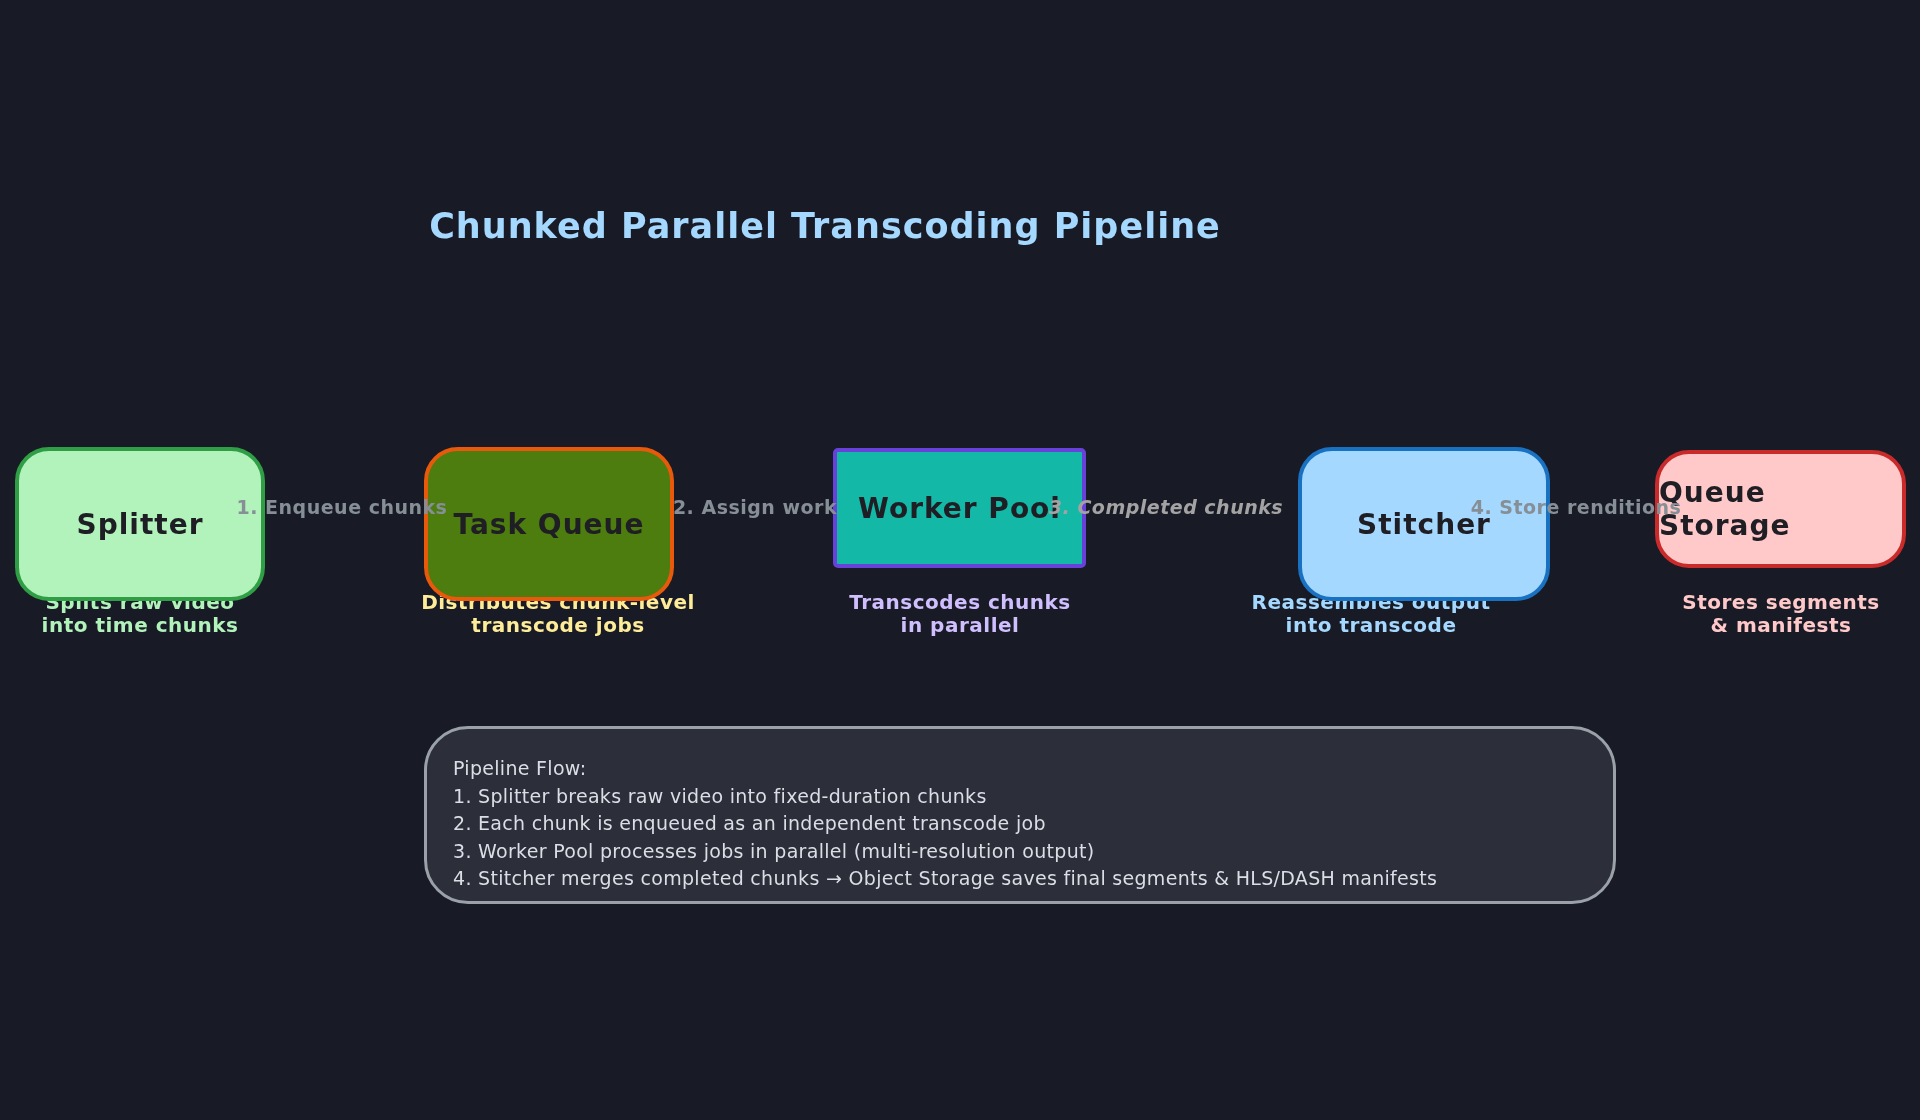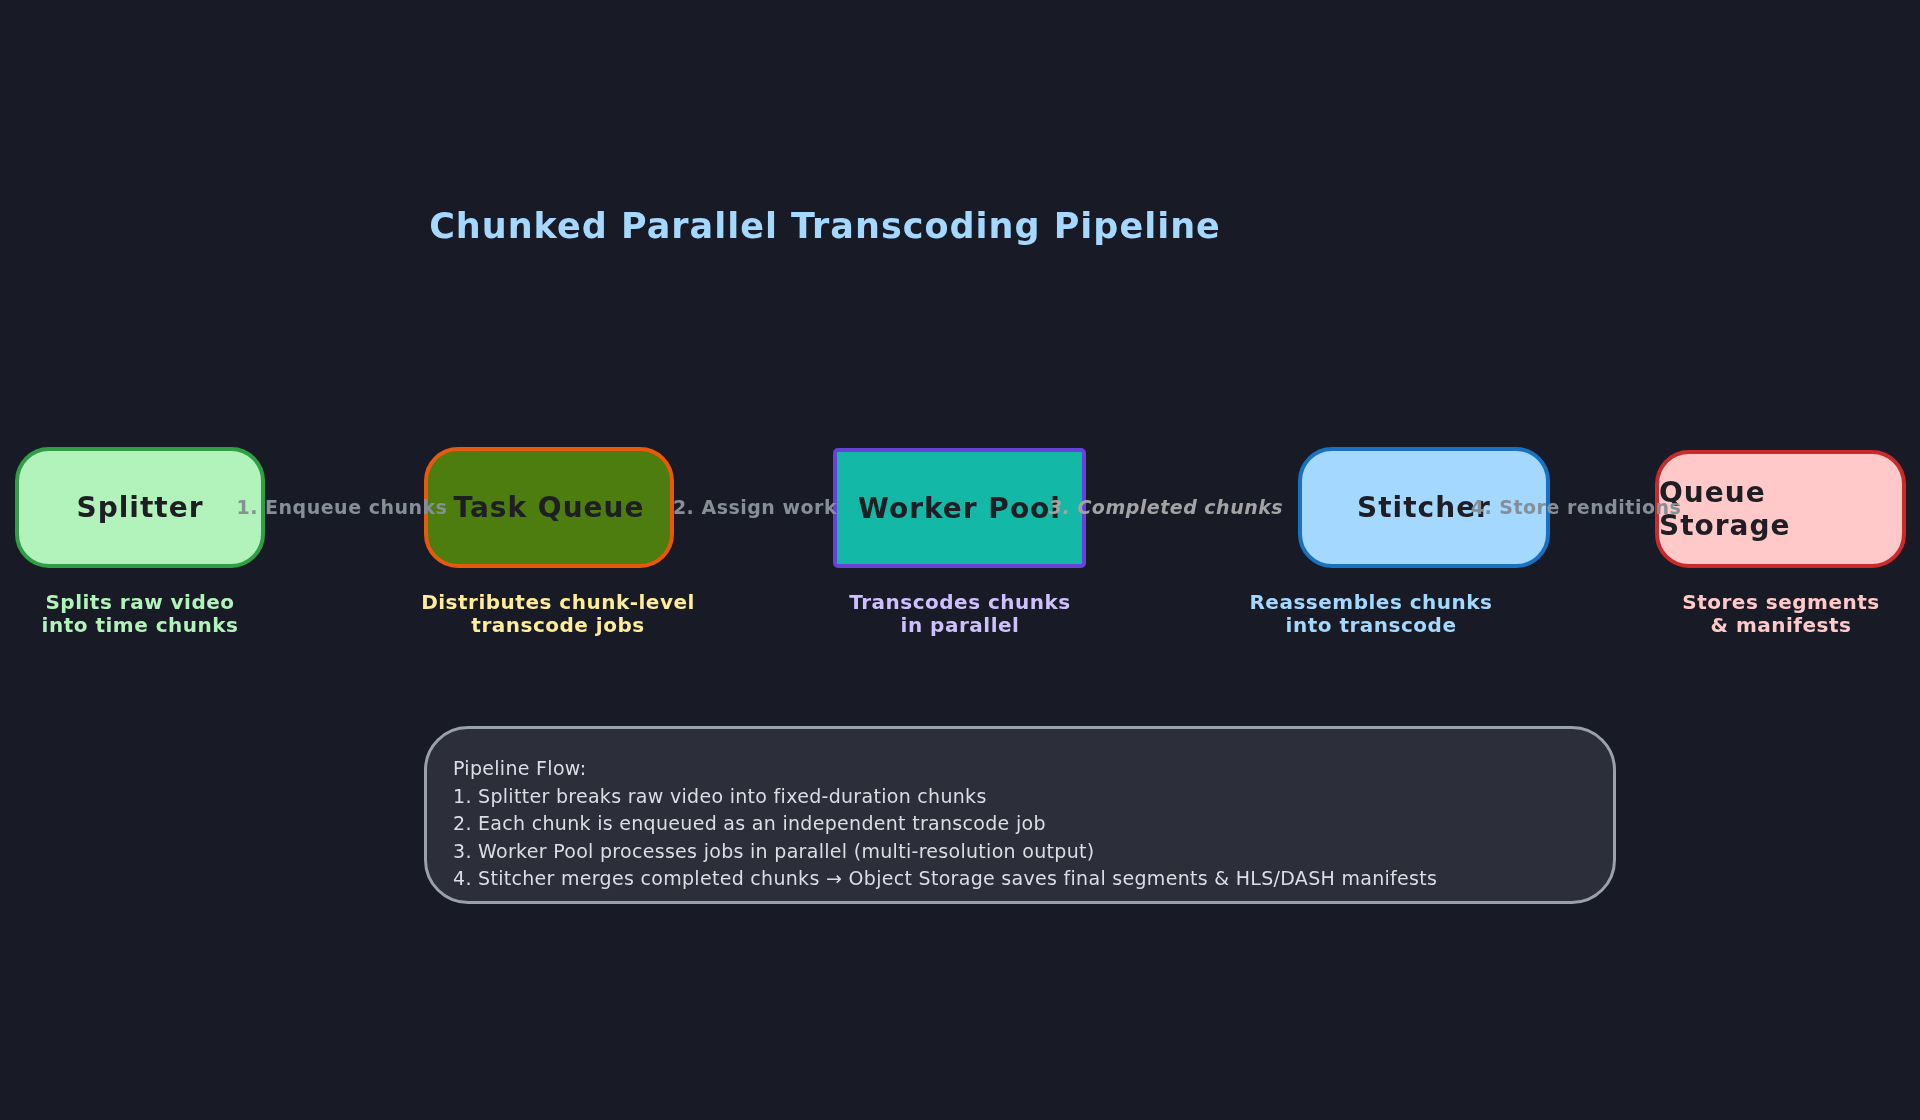--- a/index.html
+++ b/index.html
@@ -18,21 +18,21 @@
     left: 400px; top: 206px;
     width: 850px;
     text-align: center;
     font-size: 35px;
     font-weight: bold;
     letter-spacing: 1px;
   }
   .node {
     position: absolute;
     top: 447px;
-    height: 121px;
+    height: 154px;
     border: 4px solid;
     border-radius: 34px;
     display: flex;
     align-items: center;
     justify-content: center;
     font-size: 28px;
     font-weight: bold;
     letter-spacing: 1px;
     z-index: 1;
   }
@@ -114,21 +114,21 @@
   </div>
   <div class="caption caption-1" style="color: rgb(255, 236, 153);">
     <div>Distributes chunk-level</div>
     <div>transcode jobs</div>
   </div>
   <div class="caption caption-2" style="color: rgb(208, 191, 255);">
     <div>Transcodes chunks</div>
     <div>in parallel</div>
   </div>
   <div class="caption caption-3" style="color: rgb(165, 216, 255);">
-    <div>Reassembles chunks</div>
+    <div>Reassembles output</div>
     <div>into transcode</div>
   </div>
   <div class="caption caption-4" style="color: rgb(255, 201, 201);">
     <div>Stores segments</div>
     <div>&amp; manifests</div>
   </div>
 
   <div class="edge-label edge-0" style="color: rgb(134, 142, 150);">1. Enqueue chunks</div>
   <div class="edge-label edge-1" style="color: rgb(134, 142, 150);">2. Assign work</div>
   <div class="edge-label edge-2" style="color: #a3a3a3; font-style: italic;">3. Completed chunks</div>

